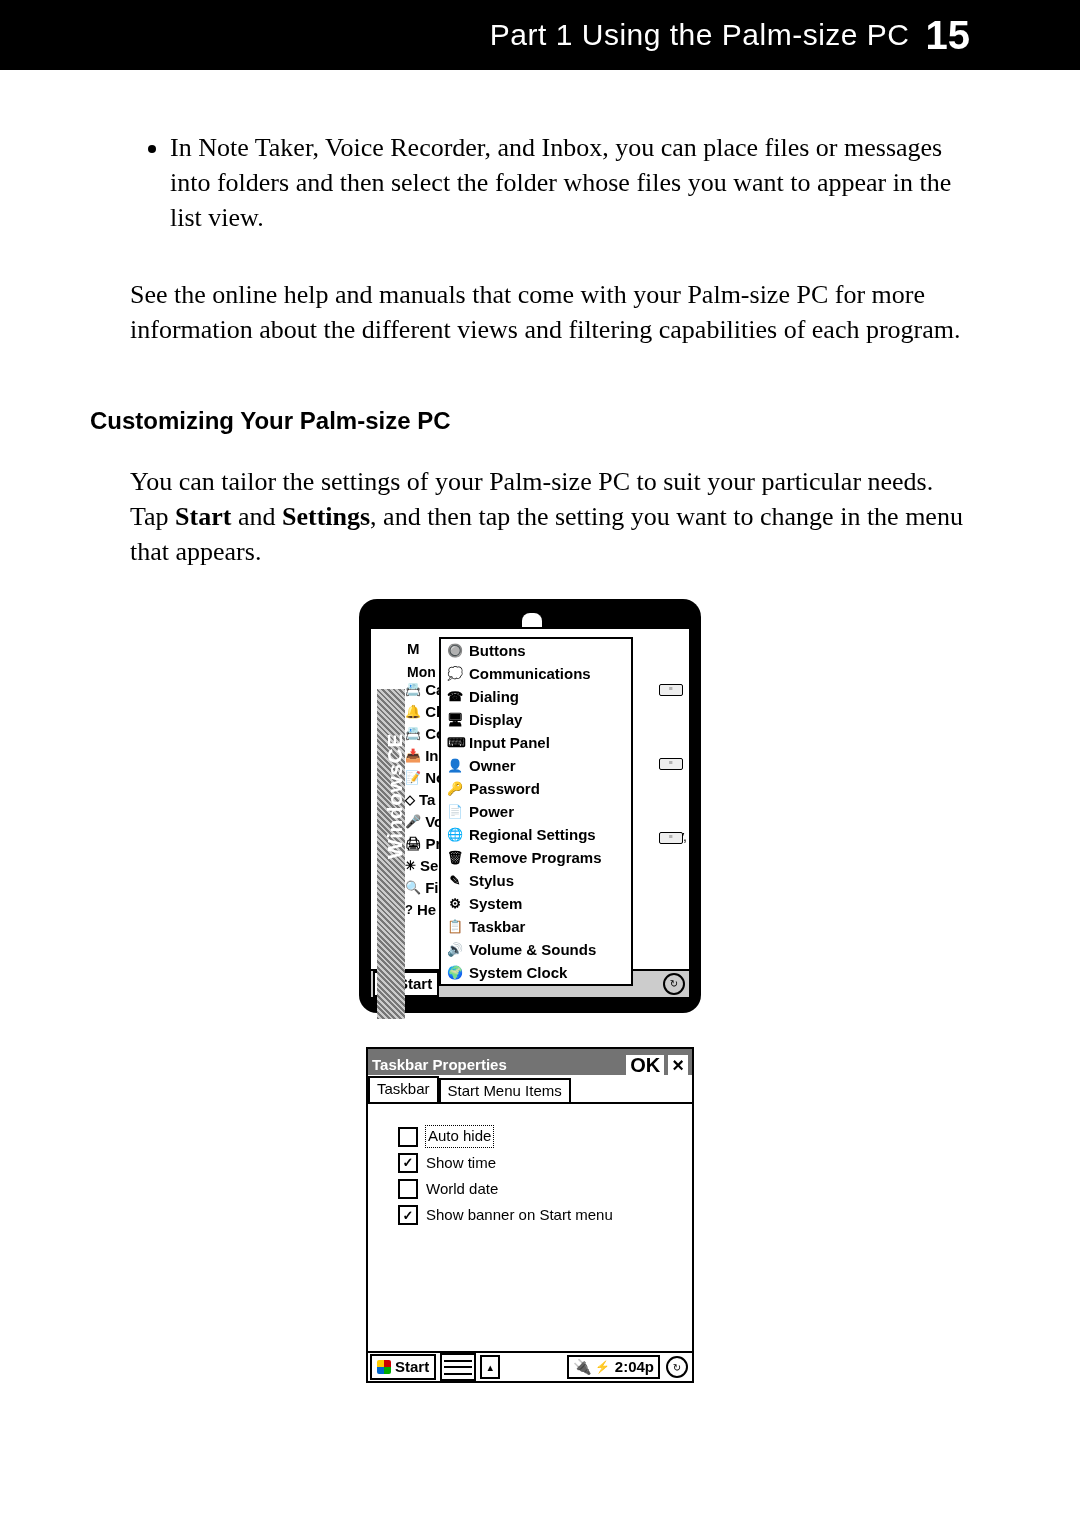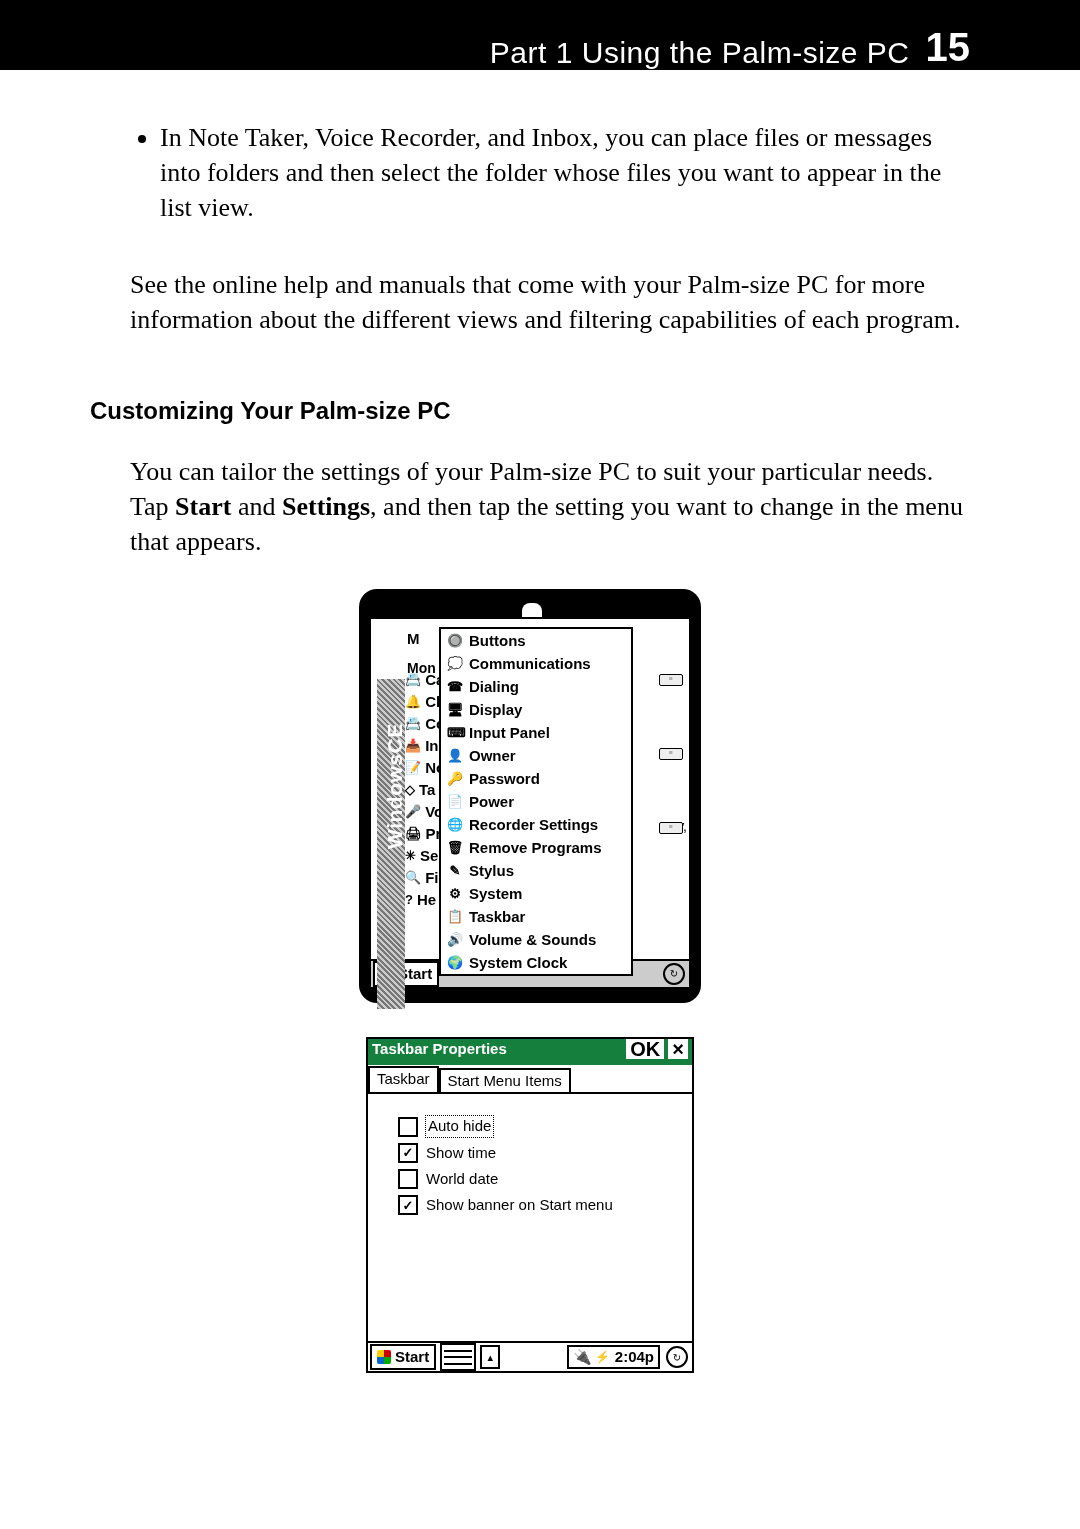--- a/index.html
+++ b/index.html
@@ -1,22 +1,22 @@
 <!DOCTYPE html>
 <html><head>
 <meta charset="utf-8">
 <style>
   html,body{margin:0;padding:0;background:#fff;color:#000;font-family:"Times New Roman",Times,serif}
   .page{width:1080px;min-height:1529px;position:relative}
-  .header{background:#000;color:#fff;height:70px;display:flex;align-items:flex-end;justify-content:flex-end;padding-right:110px}
+  .header{background:#000;color:#fff;height:70px;display:flex;align-items:center;justify-content:flex-end;padding-right:110px}
   .header .part{font-family:Helvetica,Arial,sans-serif;font-weight:400;font-size:30px;letter-spacing:.5px}
   .header .pnum{font-family:Helvetica,Arial,sans-serif;font-weight:700;font-size:40px;margin-left:16px}
   .body{padding:50px 110px 0 90px;font-size:26px;line-height:1.35}
   ul.bul{list-style:disc;margin:0 0 0 70px;padding:0}
-  ul.bul li{margin:0}
+  ul.bul li{margin:10px}
   .para{margin-top:42px;margin-left:40px}
   h2.sect{font-family:Helvetica,Arial,sans-serif;font-weight:700;font-size:24px;margin:58px 0 26px 0}
   .b{font-weight:700}
   
   .figwrap{display:flex;flex-direction:column;align-items:center;margin-top:30px}
   .device{background:#000;border-radius:18px;padding:6px}
   .screen{background:#fff;width:318px;border:6px solid #000;border-top-width:24px;border-bottom-width:10px;position:relative}
   .notch{position:absolute;top:-18px;left:calc(50% - 10px);width:20px;height:14px;background:#fff;border:2px solid #000;border-bottom:none;border-radius:10px 10px 0 0}
   .band{background:repeating-linear-gradient(45deg,#777 0,#777 2px,#ccc 2px,#ccc 4px);width:28px;height:330px;position:absolute;left:6px;top:60px;z-index:2}
   .wce{position:absolute;left:10px;top:230px;transform:rotate(-90deg);transform-origin:left top;color:#fff;font-family:Arial,Helvetica,sans-serif;font-weight:700;font-size:21px;z-index:3;letter-spacing:.5px;white-space:nowrap}
@@ -31,40 +31,40 @@
   .sidelet{position:absolute;right:2px;top:198px;font-family:Tahoma,Arial,sans-serif;font-size:14px}
   .pletter{position:absolute;right:6px;bottom:6px;font-family:Tahoma,Arial,sans-serif;font-weight:700;font-size:15px}
   .tbar{position:absolute;left:0;right:0;bottom:0;height:26px;background:#ccc;border-top:2px solid #000;display:flex;align-items:center}
   .startbtn{height:22px;border:2px solid #000;background:#fff;font-family:Tahoma,Arial,sans-serif;font-weight:700;font-size:15px;display:flex;align-items:center;gap:4px;padding:0 5px;margin-left:2px}
   .winlogo{width:14px;height:14px;display:inline-block;background:
     conic-gradient(#c00 0 25%,#0a0 0 50%,#06c 0 75%,#fc0 0);border-radius:2px}
   .trayicon{width:18px;height:18px;border:2px solid #000;border-radius:50%;display:flex;align-items:center;justify-content:center;font-size:10px}
   .scrheight{height:368px}
   
   .win2{width:324px;border:2px solid #000;margin-top:34px;font-family:Tahoma,Arial,sans-serif}
-  .win2 .titlebar{background:#15803d;color:#fff;display:flex;align-items:flex-start;height:26px;padding:0 4px}
+  .win2 .titlebar{background:#737373;color:#fff;display:flex;align-items:flex-end;height:26px;padding:0 4px}
   .titlebar .ttl{font-weight:700;font-size:15px}
   .titlebar .tbtns{margin-left:auto;display:flex;gap:4px}
   .tbtns span{background:#fff;color:#000;font-weight:700;font-size:20px;border:1px solid #fff;padding:0 3px;height:18px;display:flex;align-items:center}
   .tabs{display:flex;border-bottom:2px solid #000;font-size:15px}
   .tabs .tab{border:2px solid #000;border-bottom:none;margin-top:3px;padding:1px 7px;background:#fff}
   .tabs .tab.active{margin-top:1px}
   .opts{padding:22px 22px 120px 30px;font-size:15px}
   .opts label{display:flex;align-items:center;gap:8px;margin-bottom:6px}
   .cb{width:16px;height:16px;border:2px solid #000;display:inline-flex;align-items:center;justify-content:center;font-size:13px;font-weight:700}
   .focusbox{outline:1px dotted #000;padding:0 2px}
   .win2 .tbar{position:static;border-top:2px solid #000;height:28px;display:flex;align-items:center;background:#fff}
   .kbd{width:28px;height:20px;border:2px solid #000;margin-left:4px;display:flex;flex-direction:column;justify-content:space-around;padding:2px}
   .kbd i{display:block;height:2px;background:#000}
   .win2 .upbtn{width:16px;height:20px;border:2px solid #000;margin-left:4px;display:flex;align-items:center;justify-content:center;font-size:11px}
   .win2 .clock{margin-left:auto;border:2px solid #000;padding:0 4px;height:20px;display:flex;align-items:center;gap:4px;font-weight:700;font-size:15px}
   .bolt{font-size:12px}
   .win2 .trayicon{margin:0 4px 0 6px}
   .mtitle{position:absolute;left:36px;top:10px;font-family:Tahoma,Arial,sans-serif;font-weight:700;font-size:15px}
-  .mondate{position:absolute;left:36px;top:40px;font-family:Tahoma,Arial,sans-serif;font-weight:700;font-size:14px}
+  .mondate{position:absolute;left:36px;top:34px;font-family:Tahoma,Arial,sans-serif;font-weight:700;font-size:14px}
 </style>
 </head>
 <body>
 
 <div class="page">
   <div class="header">
     <span class="part">Part 1  Using the Palm-size PC</span>
     <span class="pnum">15</span>
   </div>
 
@@ -169,21 +169,21 @@
               <div class="mi">
                 <span class="mico">🔑</span>
                 <span>Password</span>
               </div>
               <div class="mi">
                 <span class="mico">📄</span>
                 <span>Power</span>
               </div>
               <div class="mi">
                 <span class="mico">🌐</span>
-                <span>Recorder Settings</span>
+                <span>Regional Settings</span>
               </div>
               <div class="mi">
                 <span class="mico">🗑</span>
                 <span>Remove Programs</span>
               </div>
               <div class="mi">
                 <span class="mico">✎</span>
                 <span>Stylus</span>
               </div>
               <div class="mi">

